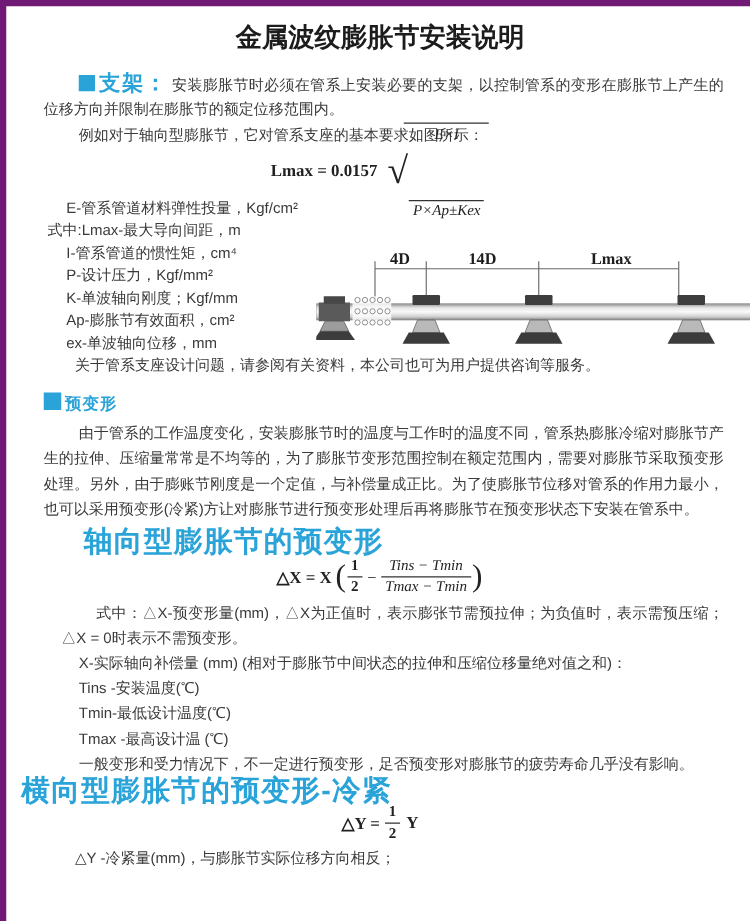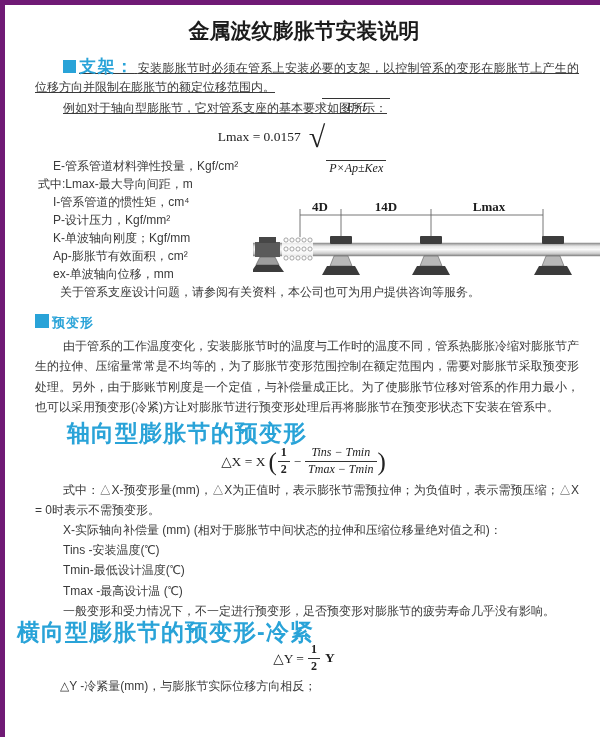--- a/index.html
+++ b/index.html
@@ -18,21 +18,20 @@
     text-align:center;
     font-size:21px;
     font-weight:bold;
     color:#1c1c1c;
     line-height:28px;
   }
   .para{
     margin:0 24px 0 30px;
     line-height:19px;
     text-align:justify;
-    text-decoration:underline;
   }
   .p-first{margin-top:12px;text-indent:28px;}
   .sq{
     display:inline-block;width:13px;height:13px;
     background:#29A3D8;vertical-align:-1px;margin-right:3px;
   }
   .sq-lg{width:14px;height:14px;vertical-align:-1px;}
   .blue-inline{
     color:#29A3D8;font-size:17px;font-weight:600;letter-spacing:1px;
   }
@@ -48,42 +47,42 @@
   .sub-head.axial{margin:4px 0 0 62px;}
   .sub-head.lateral{margin:0 0 0 12px;}
   
   .formula{
     display:flex;justify-content:center;align-items:center;
     font-family:"Liberation Serif",serif;color:#222;
   }
   .f1{margin:3px 0;height:32px;}
   .f2{margin:2px 0 0 0;height:32px;justify-content:center;}
   .f3{margin:2px 0 0 0;height:26px;}
-  .f-lhs{font-weight:normal;font-size:13.5px;margin-right:8px;white-space:pre;}
+  .f-lhs{font-weight:bold;font-size:13.5px;margin-right:8px;white-space:pre;}
   .radical{font-size:30px;line-height:1;margin-right:-3px;font-weight:400;}
   .frac{
     display:inline-flex;flex-direction:column;align-items:center;
     text-align:center;font-size:12px;line-height:1.3;
   }
   .frac .den{border-top:1px solid #333;}
   .frac.rooted{border-top:1.5px solid #333;padding:1px 4px 0 4px;gap:44px;}
   .frac.italic{font-style:italic;}
   .frac .num,.frac .den{padding:0 3px;}
   .big-paren{font-size:25px;font-weight:400;line-height:1;padding:0 1px;}
   .f-op{font-size:13px;padding:0 4px;}
   .f-rhs{font-weight:bold;font-size:13.5px;margin-left:5px;}
   .f-bold{font-weight:bold;}
   
   .defs{margin-top:4px;}
   .def{margin-left:48px;line-height:18px;}
   .def.first{margin-left:33px;}
   .def.pm{margin-left:53px;line-height:18.5px;}
   .def.closing{margin-left:55px;line-height:18.5px;}
   
-  .note-para{margin:2px 24px 0 30px;line-height:20px;text-align:justify;text-indent:28px;}
+  .note-para{margin:2px 24px 0 44px;line-height:20px;text-align:justify;text-indent:28px;}
   .note-line{margin-left:58px;line-height:20px;}
   .temp-line{margin-left:58px;line-height:20.5px;}
   .final-note{margin:6px 16px 0 55px;line-height:19px;}
   .pre-body{margin:2px 24px 0 30px;line-height:20.5px;text-align:justify;text-indent:28px;}
   
   .diagram{
     position:absolute;left:248px;top:194px;width:350px;height:96px;
   }
 </style>
 </head>

